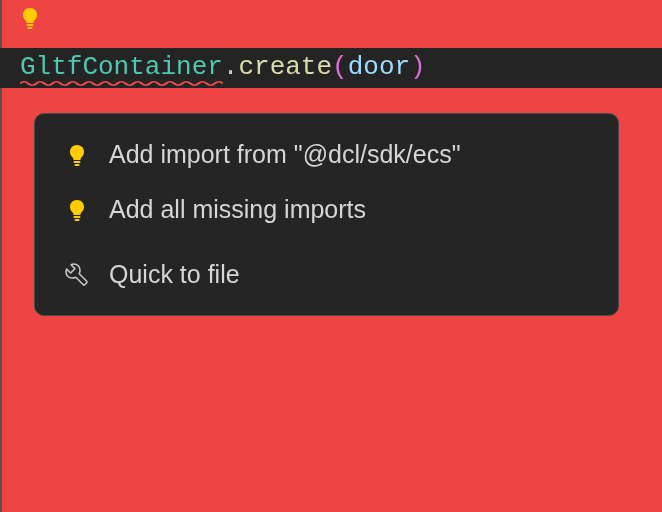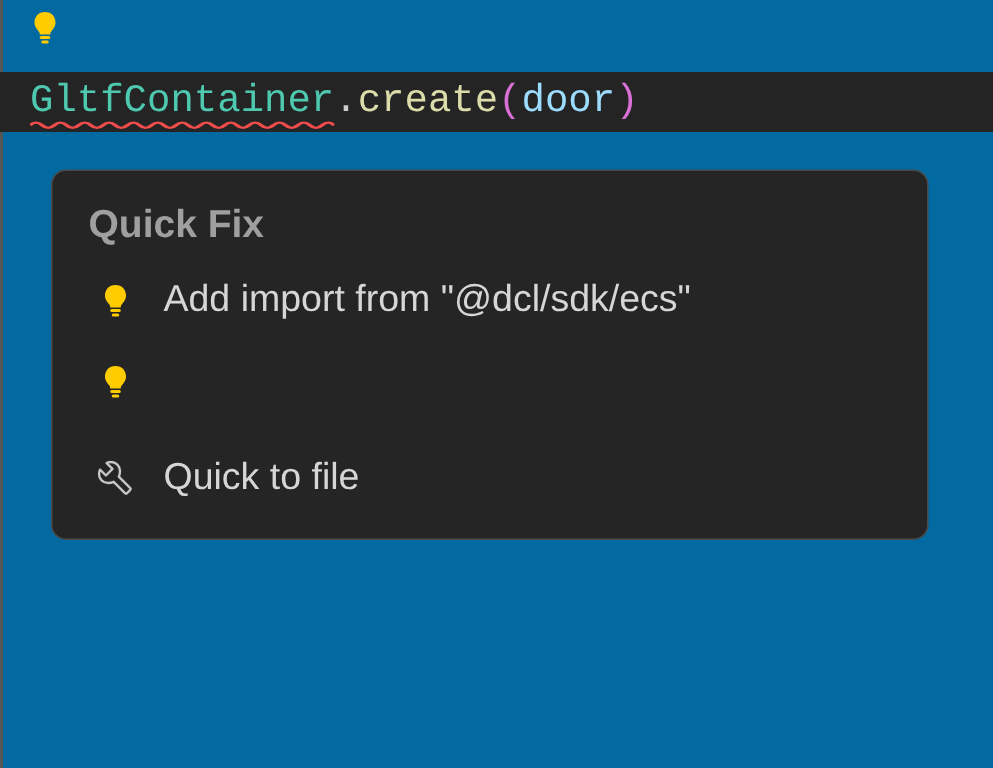--- a/index.html
+++ b/index.html
@@ -6,21 +6,21 @@
   html, body {
     width: 662px;
     height: 512px;
     background: #1a1a1a;
     font-family: Menlo, Monaco, "Courier New", monospace;
     overflow: hidden;
   }
   .viewport {
     width: 662px;
     height: 512px;
-    background: #0369a1;
+    background: #ef4444;
     position: relative;
     padding-left: 16px;
   }
   .gutter-line {
     position: absolute;
     left: 0;
     top: 0;
     bottom: 0;
     width: 2px;
     background: #555;
@@ -128,21 +128,20 @@
         <span class="tok-type">GltfContainer</span>
         <svg class="squiggle-svg" preserveAspectRatio="none" viewBox="0 0 100 6">
           <path d="M0 3 Q 2 0 4 3 T 8 3 T 12 3 T 16 3 T 20 3 T 24 3 T 28 3 T 32 3 T 36 3 T 40 3 T 44 3 T 48 3 T 52 3 T 56 3 T 60 3 T 64 3 T 68 3 T 72 3 T 76 3 T 80 3 T 84 3 T 88 3 T 92 3 T 96 3 T 100 3" stroke="#f14c4c" stroke-width="1.4" fill="none"></path>
         </svg>
       </span><span class="tok-punct">.</span><span class="tok-method">create</span><span class="tok-paren">(</span><span class="tok-var">door</span><span class="tok-paren">)</span>
     </div>
   </div>
 
   <div class="popup">
 
-    <div class="section-header">Quick Fix</div>
 
     <div class="action-row">
       <span class="icon-slot">
         <svg width="24" height="24" viewBox="0 0 24 24">
           <path d="M12 2 C7.6 2 5 5.2 5 9 C5 11.8 6.6 13.4 7.6 14.6 C8.2 15.3 8.5 15.9 8.5 17 L15.5 17 C15.5 15.9 15.8 15.3 16.4 14.6 C17.4 13.4 19 11.8 19 9 C19 5.2 16.4 2 12 2 Z" fill="#ffcc00"></path>
           <rect x="8.5" y="18" width="7" height="2" rx="1" fill="#ffcc00"></rect>
           <rect x="9.5" y="21" width="5" height="2" rx="1" fill="#ffcc00"></rect>
         </svg>
       </span>
       <span class="label">Add import from "@dcl/sdk/ecs"</span>
@@ -151,20 +150,21 @@
     <div class="row-gap"></div>
 
     <div class="action-row">
       <span class="icon-slot">
         <svg width="24" height="24" viewBox="0 0 24 24">
           <path d="M12 2 C7.6 2 5 5.2 5 9 C5 11.8 6.6 13.4 7.6 14.6 C8.2 15.3 8.5 15.9 8.5 17 L15.5 17 C15.5 15.9 15.8 15.3 16.4 14.6 C17.4 13.4 19 11.8 19 9 C19 5.2 16.4 2 12 2 Z" fill="#ffcc00"></path>
           <rect x="8.5" y="18" width="7" height="2" rx="1" fill="#ffcc00"></rect>
           <rect x="9.5" y="21" width="5" height="2" rx="1" fill="#ffcc00"></rect>
         </svg>
       </span>
+      <span class="label">Add all missing imports</span>
     </div>
 
     <div class="sect-gap"></div>
 
 
 
     <div class="row-gap"></div>
 
     <div class="action-row">
       <span class="icon-slot">

